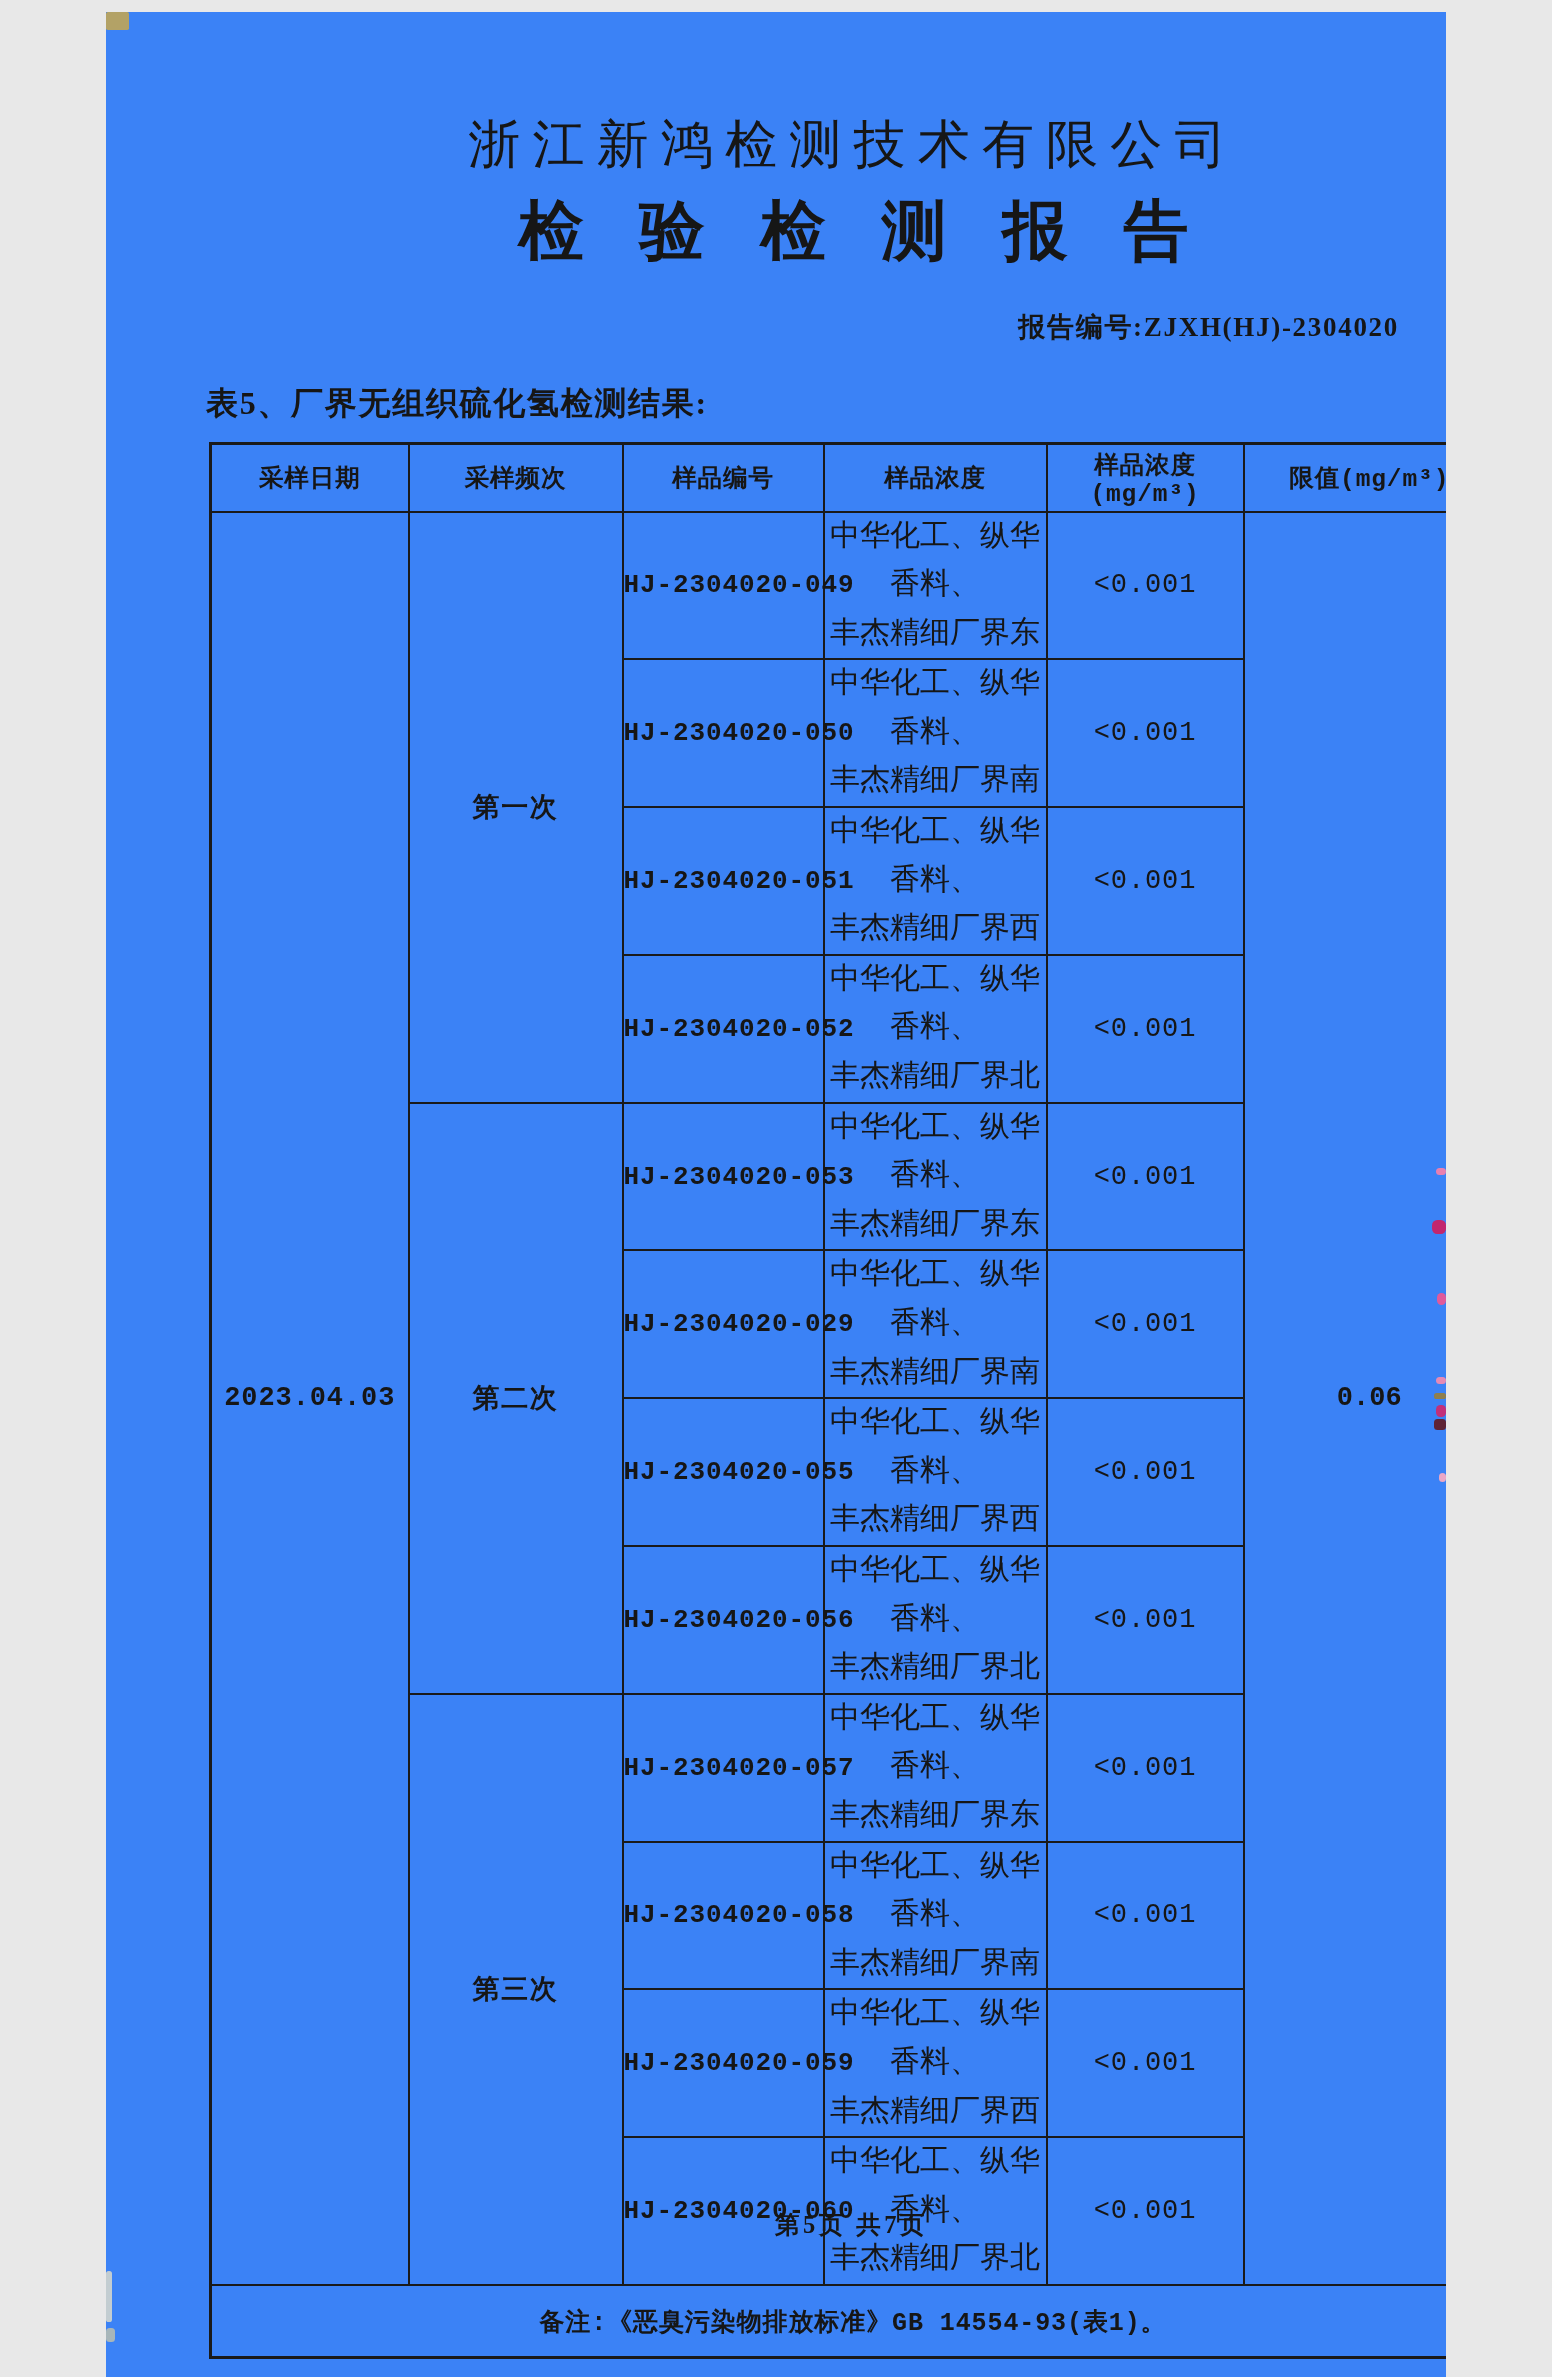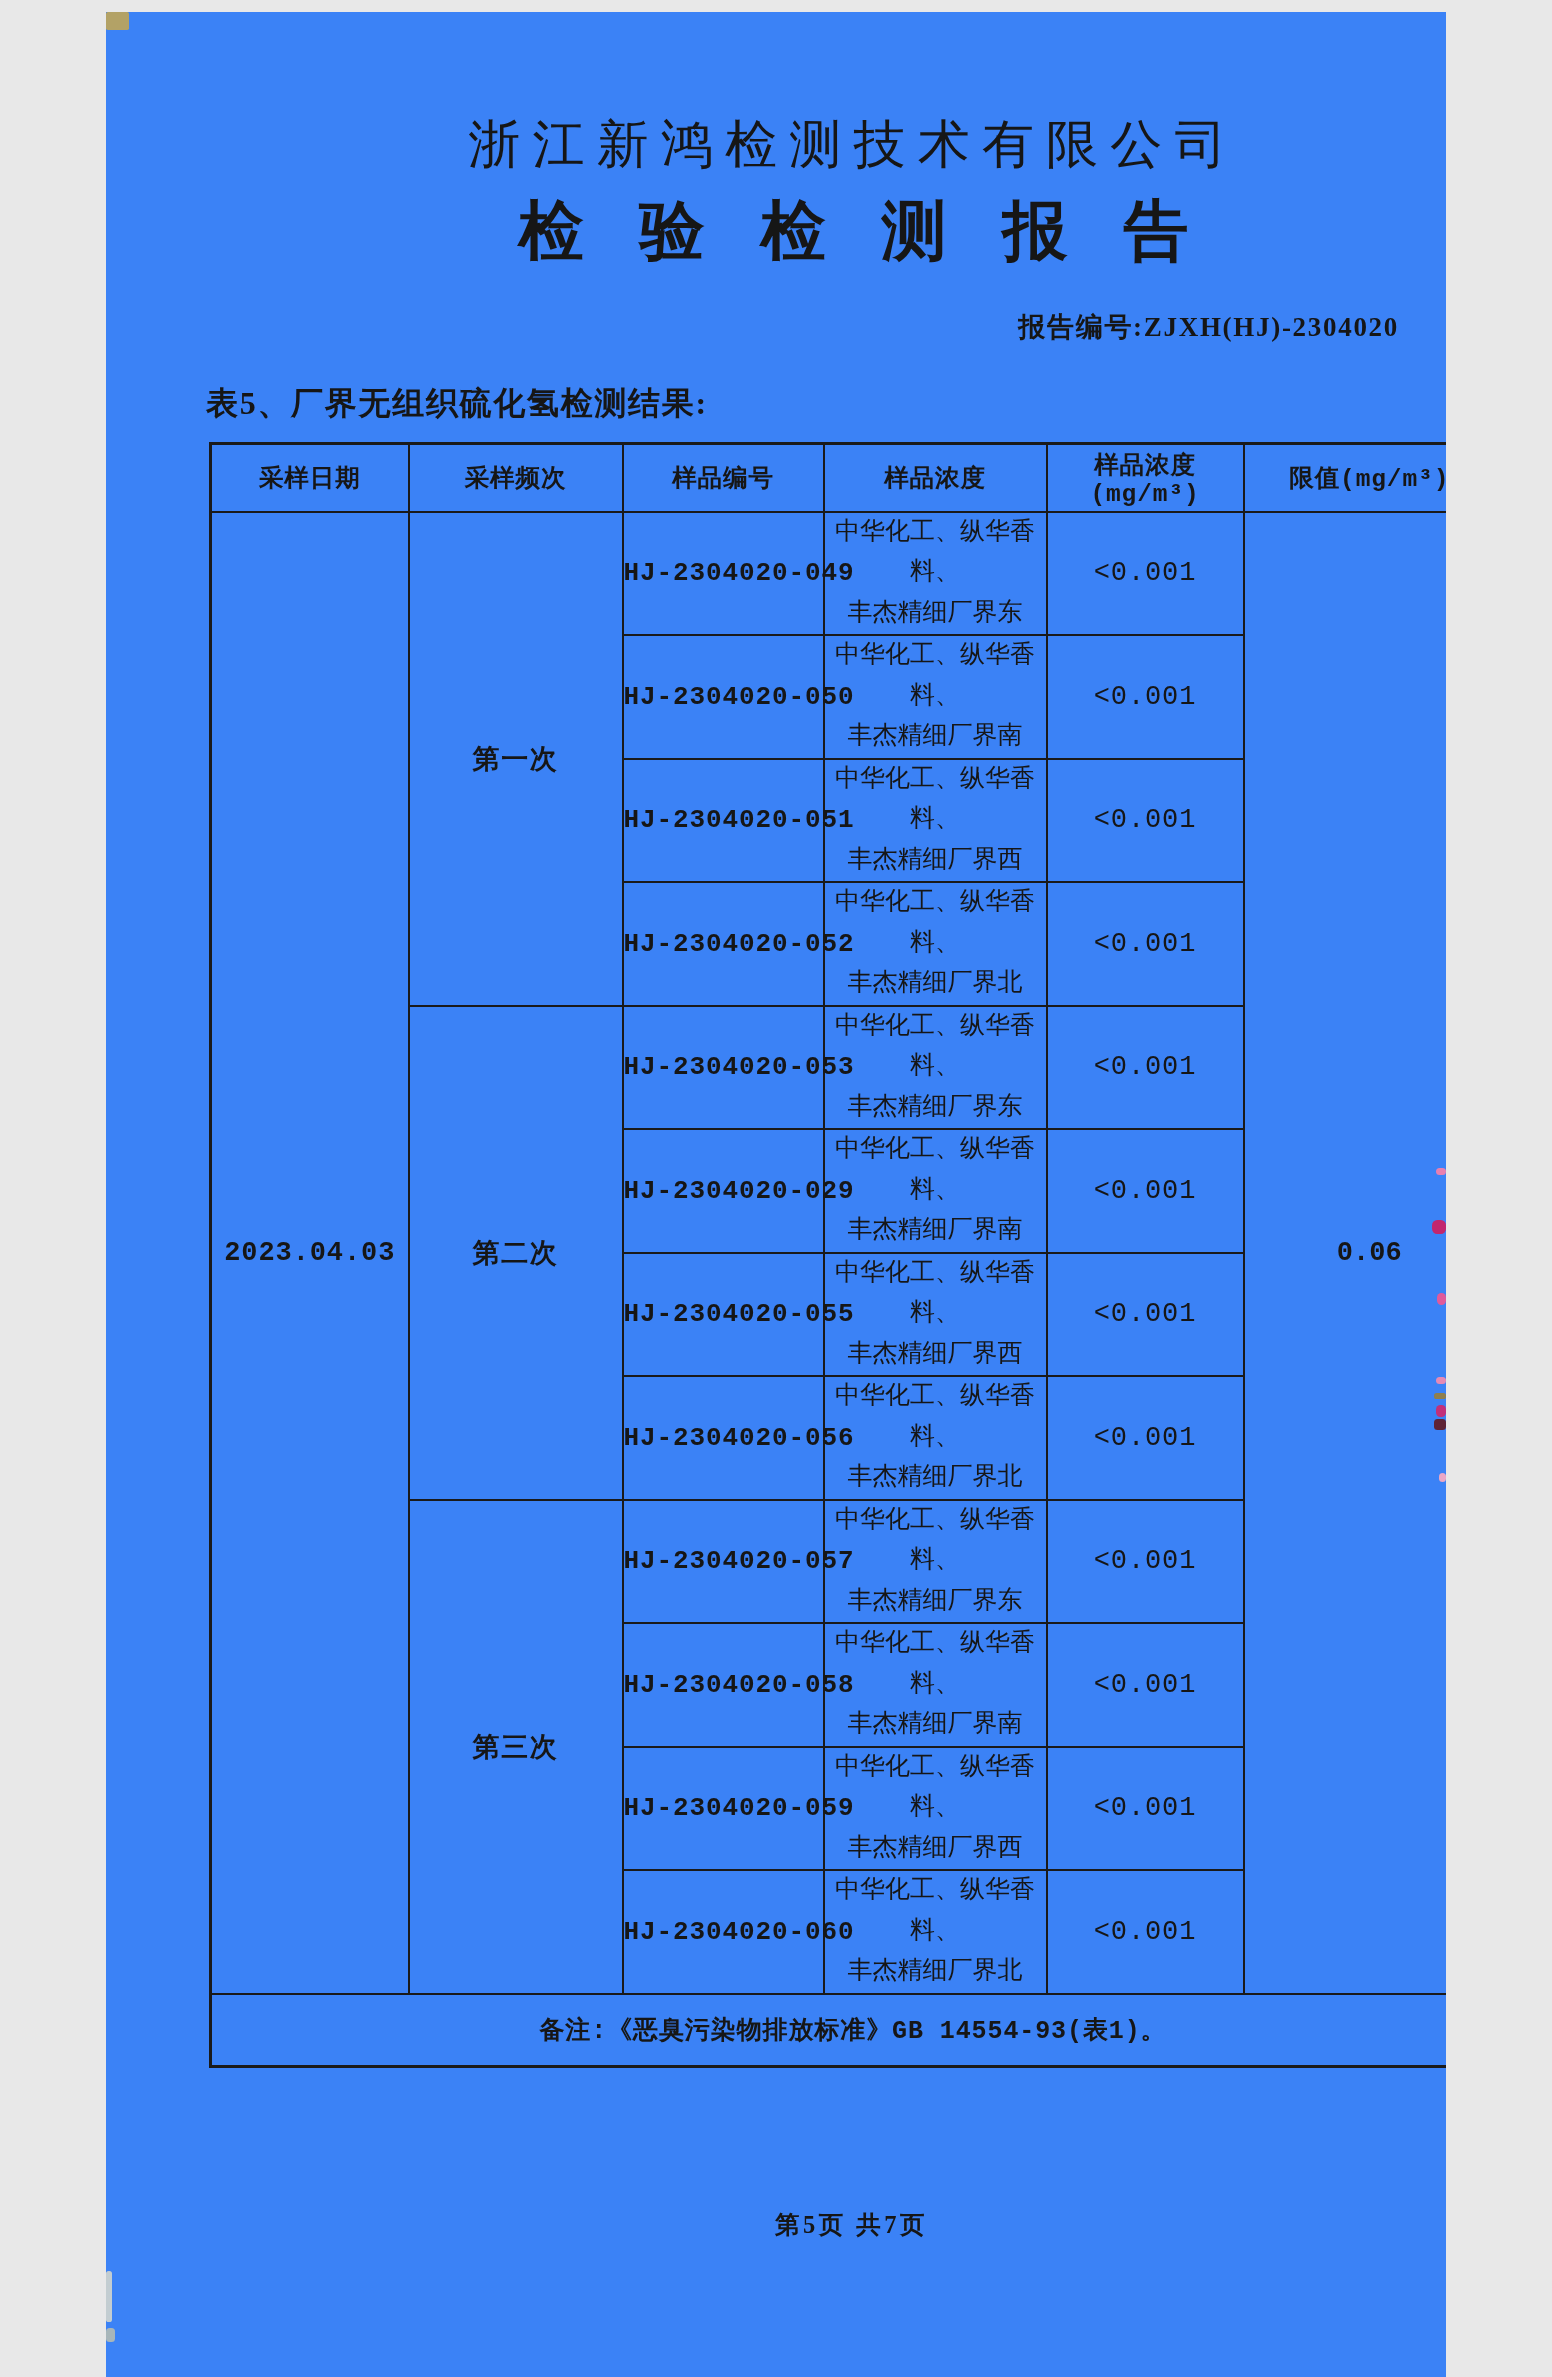--- a/index.html
+++ b/index.html
@@ -44,21 +44,21 @@
   table.results td,table.results th{
     border:2.6px solid #1a1a1a;
     text-align:center;vertical-align:middle;
     padding:0;
   }
   tr.hdr{height:68px;}
   tr.data-row{height:90px;}
   tr.note-row{height:73px;}
   th.col-hdr{font-size:24.5px;font-weight:bold;letter-spacing:0.9px;}
   td.sample-no{font-size:26px;font-weight:bold;letter-spacing:0.9px;white-space:nowrap;}
-  td.location{font-size:25px;line-height:1.62;}
+  td.location{font-size:30px;line-height:1.62;}
   td.value{font-size:27px;letter-spacing:0.9px;}
   td.date-cell{font-size:27px;font-weight:bold;letter-spacing:0.9px;}
   td.freq-cell{font-size:27px;font-weight:bold;letter-spacing:1.7px;}
   td.limit-cell{font-size:27px;font-weight:bold;}
   td.note-cell{
     text-align:left;font-size:25px;font-weight:bold;
     padding-left:10.5px;letter-spacing:0.9px;
   }
   .page-footer{
     position:absolute;top:2196px;left:103px;width:1285px;

